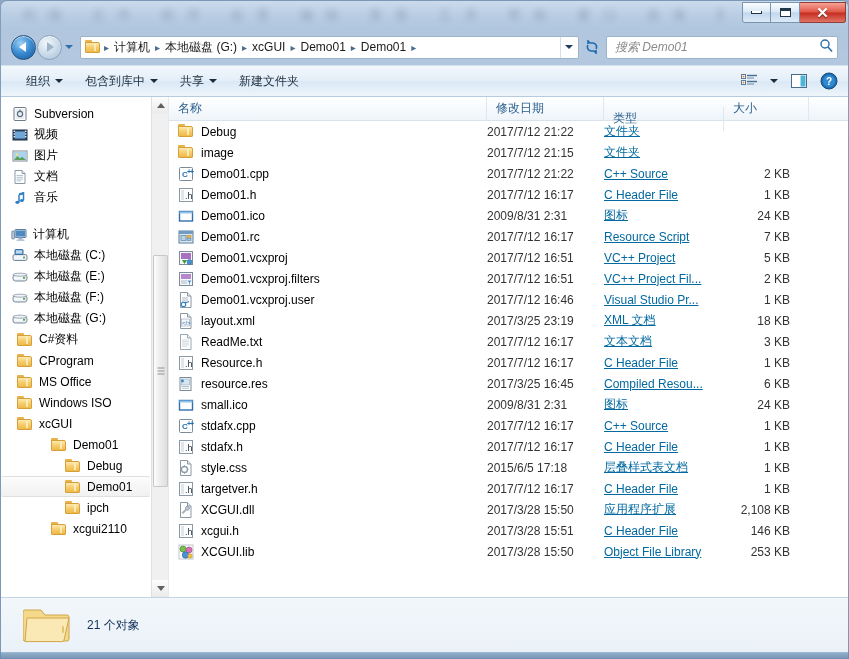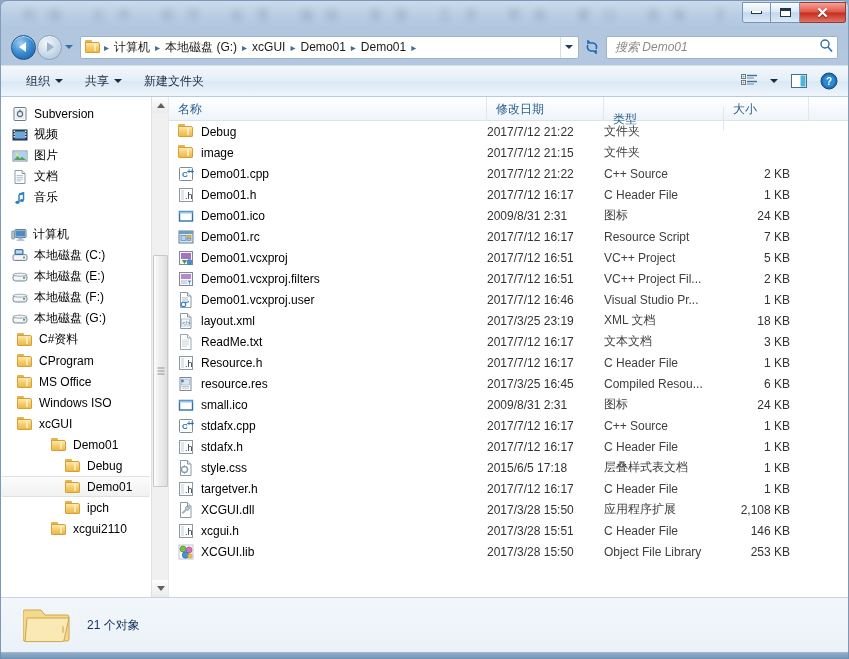--- a/index.html
+++ b/index.html
@@ -265,20 +265,21 @@
     background: #ffffff;
     overflow: hidden;
   }
   .col-head {
     height: 24px;
     background: linear-gradient(180deg, #ffffff 0%, #f7fafd 50%, #eef4f9 100%);
     border-bottom: 1px solid #d9e3ec;
     display: flex;
     align-items: center;
     position: relative;
+    font-family: Liberation Mono, monospace;
   }
   .ch {
     font-size: 12px; color: #2b5f8e;
     padding-left: 9px;
     height: 24px; line-height: 24px;
     border-right: 1px solid #dfe8f0;
     overflow: hidden; white-space: nowrap;
     flex: none;
   }
   .c-name { width: 318px; }
@@ -292,21 +293,21 @@
     height: 21px;
     display: flex;
     align-items: center;
     font-size: 12px;
     color: #000000;
   }
   .cell { flex: none; overflow: hidden; white-space: nowrap; }
   .cell.name { width: 318px; display: flex; align-items: center; padding-left: 9px; }
   .cell.name .ico { flex: none; width: 16px; height: 16px; margin-right: 7px; position: relative; }
   .cell.date { width: 117px; color: #333333; }
-  .cell.type { width: 120px; color: #404040; }
+  .cell.type { width: 120px; color: #0369a1; text-decoration: underline; }
   .cell.size { width: 85px; color: #333333; text-align: right; padding-right: 19px; }
 
   
   .status-bar {
     position: absolute;
     left: 1px; right: 1px; bottom: 6px;
     height: 56px;
     background: linear-gradient(180deg, #f3f7fb 0%, #eaf1f8 100%);
     border-top: 1px solid #c4d4e3;
     display: flex;
@@ -410,20 +411,24 @@
       </span>
     </div>
   </div>
 
   <div class="toolbar">
     <div class="tb-item">
       <span>组织</span>
       <span class="tb-caret"></span>
     </div>
     <div class="tb-item">
+      <span>包含到库中</span>
+      <span class="tb-caret"></span>
+    </div>
+    <div class="tb-item">
       <span>共享</span>
       <span class="tb-caret"></span>
     </div>
     <div class="tb-item">
       <span>新建文件夹</span>
     </div>
 
     <div class="tb-spacer"></div>
 
     <div class="tb-icon-btn">

